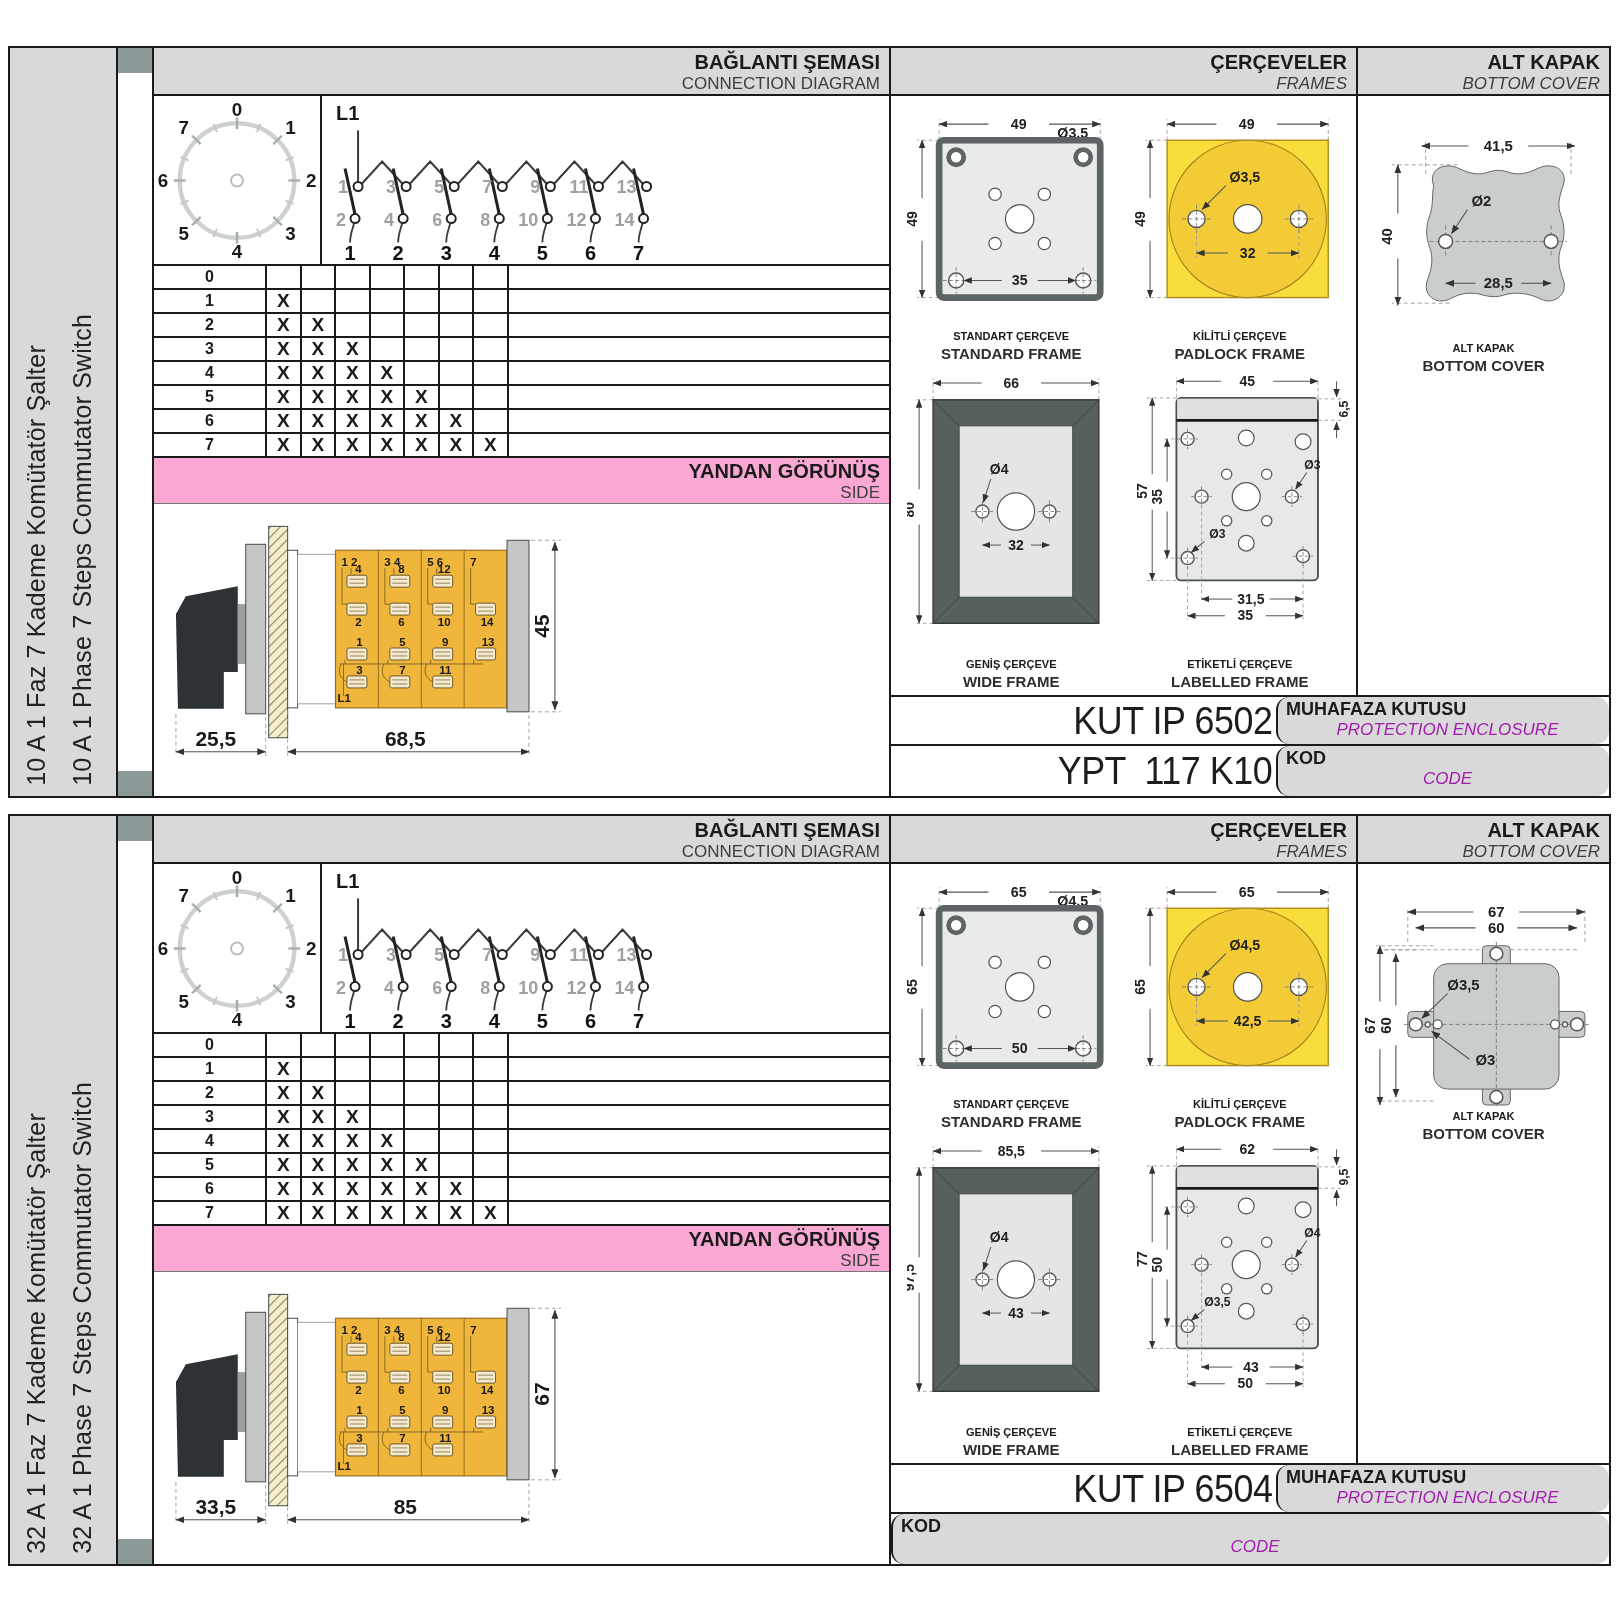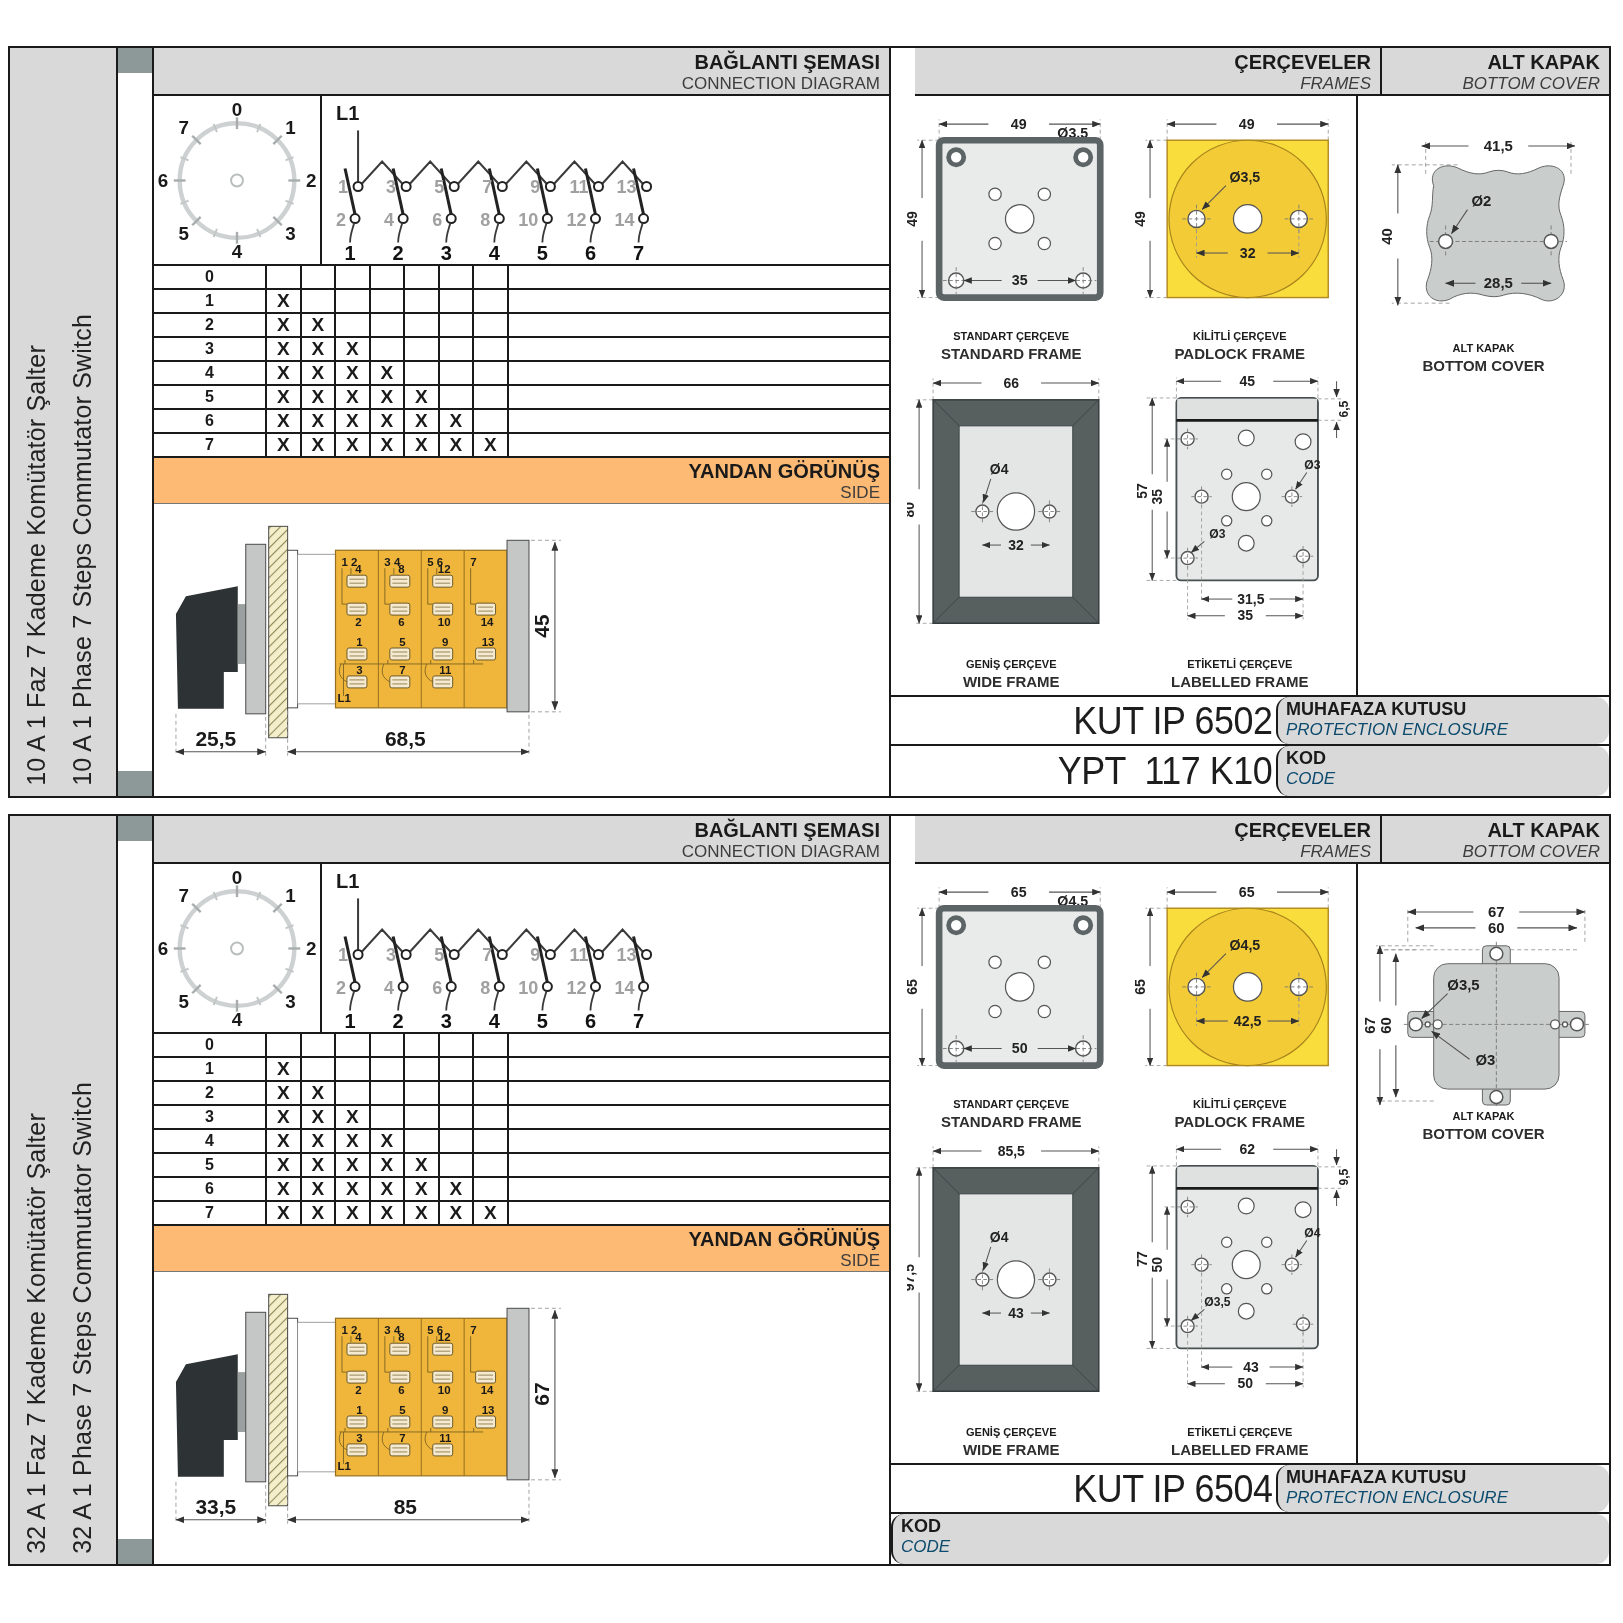--- a/index.html
+++ b/index.html
@@ -12,41 +12,41 @@
   .vtr { left:12px; } .ven { left:58px; }
 
   .strip { width:34px; flex:none; position:relative; background:#fff; border-right:2.5px solid #1a1a1a; }
   .sq { position:absolute; left:0; right:0; height:25px; background:#8d9898; }
   .sq-t { top:0; } .sq-b { bottom:0; }
 
   .main { flex:1; display:flex; flex-direction:column; min-width:0; }
   .head-row { height:48px; flex:none; display:flex; box-sizing:border-box; }
   .head-cell { background:#d9d9d9; border-bottom:2.5px solid #1a1a1a; box-sizing:border-box; text-align:right; padding:3px 9px 0 0; }
   .hc-left { width:737px; border-right:2.5px solid #1a1a1a; }
-  .hc-mid  { width:467px; border-right:2.5px solid #1a1a1a;margin-left:24px; }
+  .hc-mid  { width:467px; border-right:2.5px solid #1a1a1a; }
   .hc-right{ flex:1; }
   .h-tr { font-weight:700; font-size:20px; color:#1a1a1a; line-height:23px; }
   .h-en { font-size:17px; color:#3d3d3d; line-height:19px; }
   .h-en.it { font-style:italic; }
 
   .body-row { flex:1; display:flex; min-height:0; }
   .body-left { width:737px; flex:none; border-right:2.5px solid #1a1a1a; display:flex; flex-direction:column; box-sizing:border-box; }
   .diagram-row { height:170px; flex:none; display:flex; border-bottom:2.5px solid #1a1a1a; box-sizing:border-box; }
   .dial-box { width:168px; flex:none; border-right:2.5px solid #1a1a1a; box-sizing:border-box; }
   .contact-box { flex:1; min-width:0; }
   .dial-box svg, .contact-box svg { display:block; width:100%; height:100%; }
 
   .steps { flex:none; }
   .trow { display:flex; height:24px; box-sizing:border-box; border-bottom:2.5px solid #1a1a1a; }
   .tcell { box-sizing:border-box; border-right:2.5px solid #1a1a1a; display:flex; align-items:center; justify-content:center; }
   .tlabel { width:113px; font-weight:700; font-size:16px; color:#1a1a1a; }
   .tx { width:34.5px; font-size:19px; font-weight:600; color:#1a1a1a; }
   .tfill { flex:1; border-right:none; }
 
-  .side-band { height:46px; flex:none; background:#fdba74; text-align:right; padding:2px 9px 0 0; box-sizing:border-box; border-bottom:1.5px solid #777; }
+  .side-band { height:46px; flex:none; background:#f9a8d4; text-align:right; padding:2px 9px 0 0; box-sizing:border-box; border-bottom:1.5px solid #777; }
   .side-area { flex:1; min-height:0; }
   .side-area svg { display:block; width:100%; height:100%; }
 
   .body-right { flex:1; display:flex; flex-direction:column; min-width:0; }
   .fc-row { flex:1; display:flex; min-height:0; }
   .frames-panel { width:467px; flex:none; border-right:2.5px solid #1a1a1a; box-sizing:border-box; }
   .cover-panel { flex:1;margin-top:12px; }
   .frames-grid { display:grid; grid-template-columns:1fr 1fr; padding:12px 2px 0 6px; row-gap:8px; }
   figure { margin:0; display:flex; flex-direction:column; align-items:center; }
   figcaption { text-align:center; margin-top:2px; }
@@ -58,21 +58,21 @@
   .svg-cover { height:204px; }
 
   .codes { height:101px; flex:none; border-top:2.5px solid #1a1a1a; display:flex; flex-direction:column; box-sizing:border-box; }
   .crow { display:flex; min-height:0; box-sizing:border-box; }
   .crow1 { height:49px; border-bottom:2.5px solid #1a1a1a; }
   .crow2 { flex:1; }
   .cval { width:385px; flex:none; display:flex; align-items:center; justify-content:flex-end; padding-right:4px; box-sizing:border-box; font-size:39px; color:#1d1d1d; white-space:pre; }
   .cval span { display:inline-block; transform:scaleX(.92); transform-origin:right center; letter-spacing:-.5px; }
   .clab { flex:1; background:#d9d9d9; border-left:2px solid #1a1a1a; padding:1px 0 0 8px; box-sizing:border-box;border-radius:13px; }
   .cl-tr { font-weight:700; font-size:18px; color:#1a1a1a; line-height:22px; }
-  .cl-en { font-style:italic; font-size:17px; color:#0c4a6e; line-height:20px; }
+  .cl-en { font-style:italic; font-size:17px; color:#a21caf; line-height:20px;text-align:center; }
 
   
   svg text { font-family:"Liberation Sans", sans-serif; }
   .dim { stroke:#555; stroke-width:1.1; fill:none; }
   .ext { stroke:#999; stroke-width:0.9; stroke-dasharray:4,3; fill:none; }
   .dtx { font-size:15px; font-weight:700; fill:#222; }
   .dts { font-size:13px; font-weight:700; fill:#222; }
   .dtl { font-size:21px; font-weight:700; fill:#1a1a1a; }
   .chc { fill:#fff; stroke:#555; stroke-width:1.5; }
   .chl { stroke:#777; stroke-width:0.9; stroke-dasharray:4,2.5; fill:none; }

